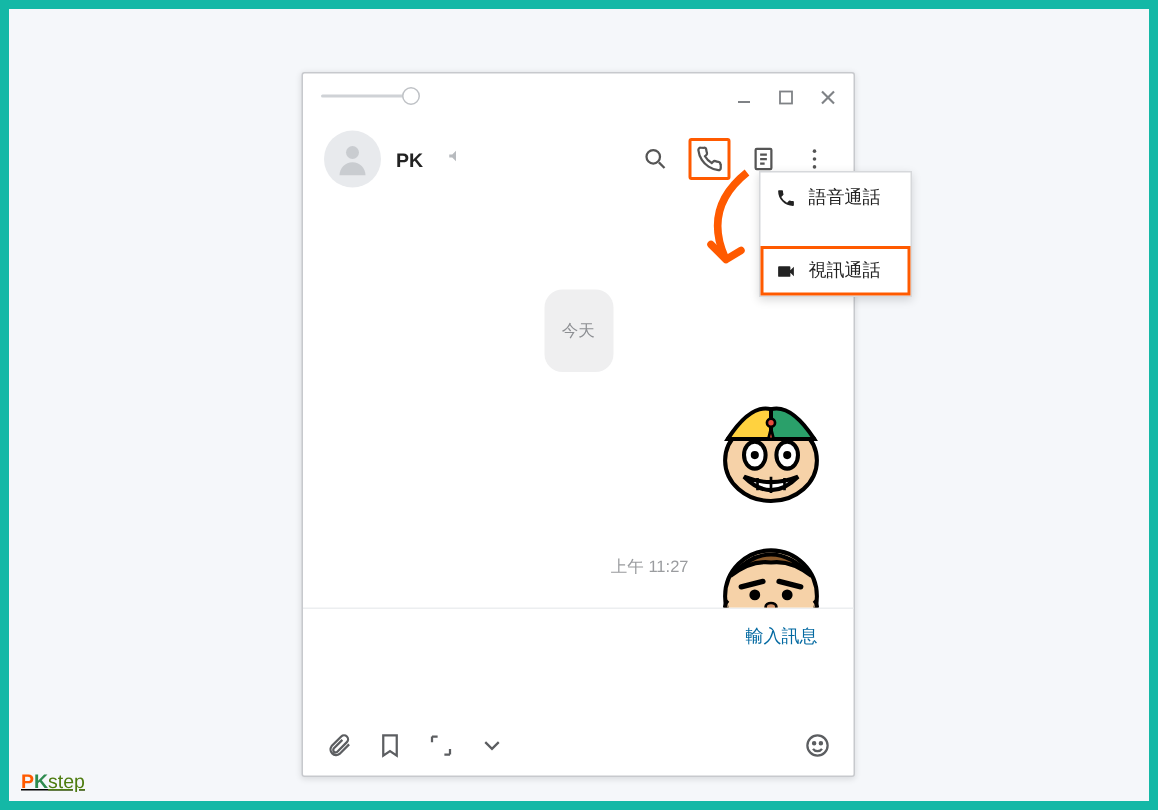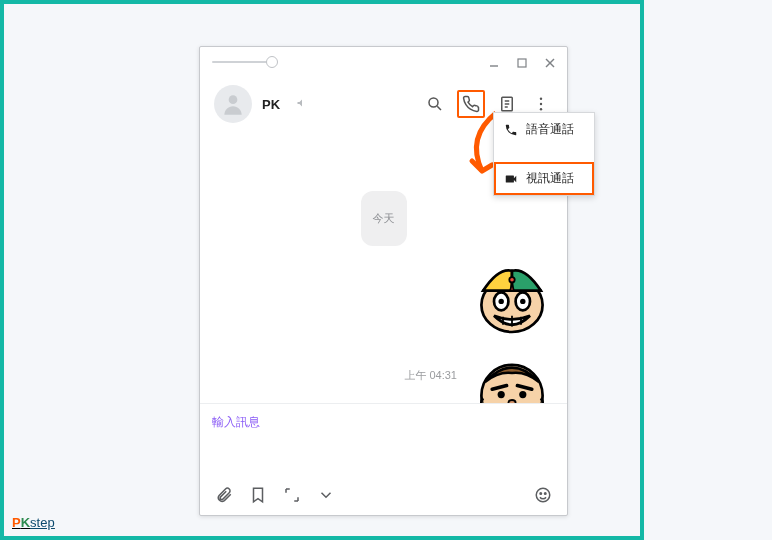--- a/index.html
+++ b/index.html
@@ -1,16 +1,16 @@
 <!DOCTYPE html>
 <html><head>
 <meta charset="utf-8">
 <style>
   html,body{margin:0;padding:0;background:#f5f7fa;font-family:"Microsoft JhengHei","PingFang TC",sans-serif;}
-  .stage{width:644px;height:540px;position:relative;background:#f5f7fa;border:4px solid #14b8a6;box-sizing:border-box;overflow:hidden;}
+  .stage{width:772px;height:540px;position:relative;background:#f5f7fa;border:6px solid #14b8a6;box-sizing:border-box;overflow:hidden;text-align:right;}
   .chat-window{position:absolute;left:195px;top:42px;width:367px;height:468px;background:#fff;border:1px solid #c7c9cd;box-shadow:0 1px 4px rgba(0,0,0,.12);border-radius:2px;display:flex;flex-direction:column;}
   .titlebar{height:24px;display:flex;align-items:center;justify-content:flex-end;padding:4px 10px 0 12px;gap:14px;color:#8a8d91;}
   .slider{position:absolute;left:12px;top:14px;width:60px;height:2px;background:#cfd2d6;border-radius:1px;}
   .slider::after{content:"";position:absolute;right:-6px;top:-5px;width:10px;height:10px;border:1px solid #bfc2c6;border-radius:50%;background:#fff;}
   .win-btn{width:14px;height:14px;display:flex;align-items:center;justify-content:center;cursor:pointer;color:#7f8286;}
   .win-btn svg{width:12px;height:12px;}
   .chat-header{display:flex;align-items:center;padding:10px 14px 8px 14px;gap:10px;}
   .avatar{width:38px;height:38px;border-radius:50%;background:#e8eaed;display:flex;align-items:center;justify-content:center;}
   .avatar svg{width:26px;height:26px;fill:#c9ccd0;}
   .contact-name{font-size:13px;font-weight:600;color:#222;}
@@ -18,34 +18,34 @@
   .header-tools{margin-left:auto;display:flex;align-items:center;gap:10px;color:#555;}
   .tool{width:24px;height:24px;display:flex;align-items:center;justify-content:center;cursor:pointer;}
   .tool.highlight{border:2px solid #ff5a00;border-radius:2px;}
   .tool svg{width:18px;height:18px;}
   .messages{flex:1;position:relative;overflow:hidden;}
   .date-pill{position:absolute;left:50%;top:60px;transform:translateX(-50%);background:#efeff0;color:#8d8f93;font-size:11px;padding:20px 12px;border-radius:12px;}
   .bubble-time{position:absolute;right:110px;bottom:20px;font-size:11px;color:#9a9c9f;}
   .sticker{position:absolute;right:10px;width:90px;height:85px;}
   .sticker.s1{top:120px;}
   .sticker.s2{top:215px;}
-  .dropdown{position:absolute;left:293px;top:65px;width:100px;background:#fff;border:1px solid #d6d8db;box-shadow:0 2px 6px rgba(0,0,0,.15);z-index:5;}
+  .dropdown{position:absolute;left:304px;top:65px;width:100px;background:#fff;border:1px solid #d6d8db;box-shadow:0 2px 6px rgba(0,0,0,.15);z-index:5;}
   .dropdown-item{display:flex;align-items:center;gap:8px;padding:8px 10px;font-size:12px;color:#222;cursor:pointer;}
   .dropdown-item.highlight{outline:2px solid #ff5a00;outline-offset:-2px;margin-top:16px;}
   .dropdown-item svg{width:14px;height:14px;}
   .arrow-anno{position:absolute;left:258px;top:60px;width:50px;height:80px;z-index:4;pointer-events:none;}
-  .input-area{border-top:1px solid #eceef0;padding:10px 12px;min-height:55px;font-size:12px;color:#8b5cf6;}
+  .input-area{border-top:1px solid #eceef0;padding:10px 24px;min-height:55px;font-size:12px;color:#0369a1;}
   .bottom-bar{display:flex;align-items:center;gap:14px;padding:6px 14px 10px 14px;color:#5c5e61;}
   .bottom-bar .spacer{flex:1;}
   .bottom-bar .b-tool{width:20px;height:20px;display:flex;align-items:center;justify-content:center;cursor:pointer;}
   .bottom-bar svg{width:18px;height:18px;}
   .watermark{position:absolute;left:8px;bottom:6px;font-size:13px;text-decoration:underline;}
   .watermark .pk-p{color:#ff5a00;font-weight:700;}
   .watermark .pk-k{color:#2e8b4f;font-weight:700;}
-  .watermark .pk-s{color:#0c4a6e;text-decoration:underline;}
+  .watermark .pk-s{color:#4d7c0f;text-decoration:underline;}
 </style>
 </head>
 <body>
 
 <div class="stage">
 
   <div class="chat-window">
     <div class="slider"></div>
 
     <div class="titlebar">
@@ -140,21 +140,21 @@
           <path d="M56 44 L72 48" stroke="#000" stroke-width="4" stroke-linecap="round"></path>
           <circle cx="38" cy="54" r="4" fill="#000"></circle>
           <circle cx="62" cy="54" r="4" fill="#000"></circle>
           <ellipse cx="50" cy="63" rx="4" ry="3" fill="#d4946a" stroke="#000" stroke-width="2"></ellipse>
           <path d="M36 78 Q50 68 64 78" fill="none" stroke="#000" stroke-width="3" stroke-linecap="round"></path>
           <path d="M18 58 Q14 62 18 68" fill="#f6d2a8" stroke="#000" stroke-width="3"></path>
           <path d="M82 58 Q86 62 82 68" fill="#f6d2a8" stroke="#000" stroke-width="3"></path>
         </svg>
       </div>
 
-      <div class="bubble-time">上午 04:31</div>
+      <div class="bubble-time">上午 11:27</div>
     </div>
 
     <div class="dropdown">
       <div class="dropdown-item">
         <svg viewBox="0 0 24 24" fill="currentColor">
             <path d="M6.6 10.8a15 15 0 0 0 6.6 6.6l2.2-2.2a1 1 0 0 1 1-.25 11.4 11.4 0 0 0 3.6.6 1 1 0 0 1 1 1V20a1 1 0 0 1-1 1A17 17 0 0 1 3 4a1 1 0 0 1 1-1h3.5a1 1 0 0 1 1 1 11.4 11.4 0 0 0 .6 3.6 1 1 0 0 1-.25 1z"></path>
           </svg>
         <span>語音通話</span>
       </div>
       <div class="dropdown-item highlight">

